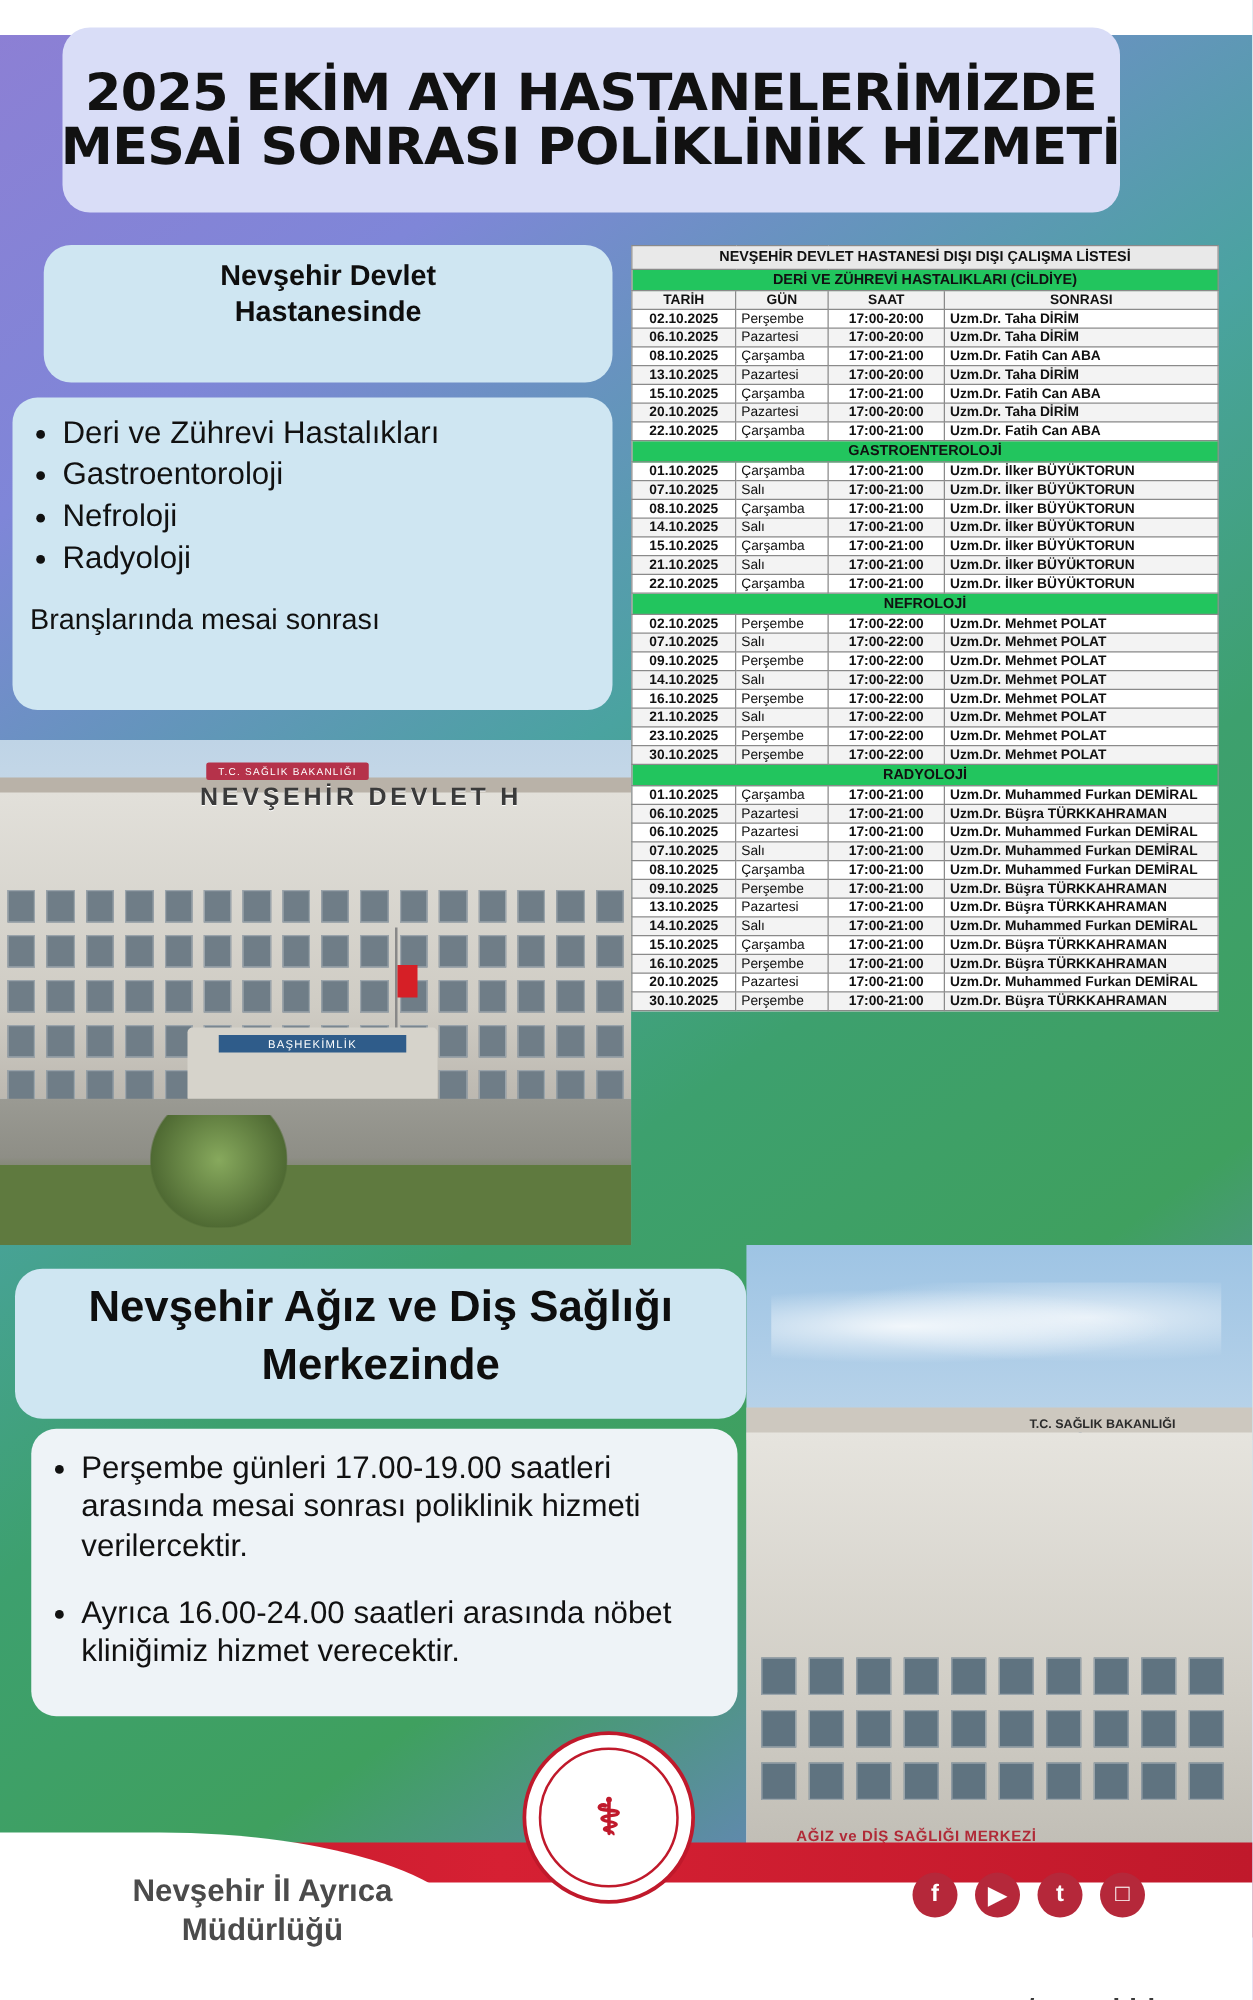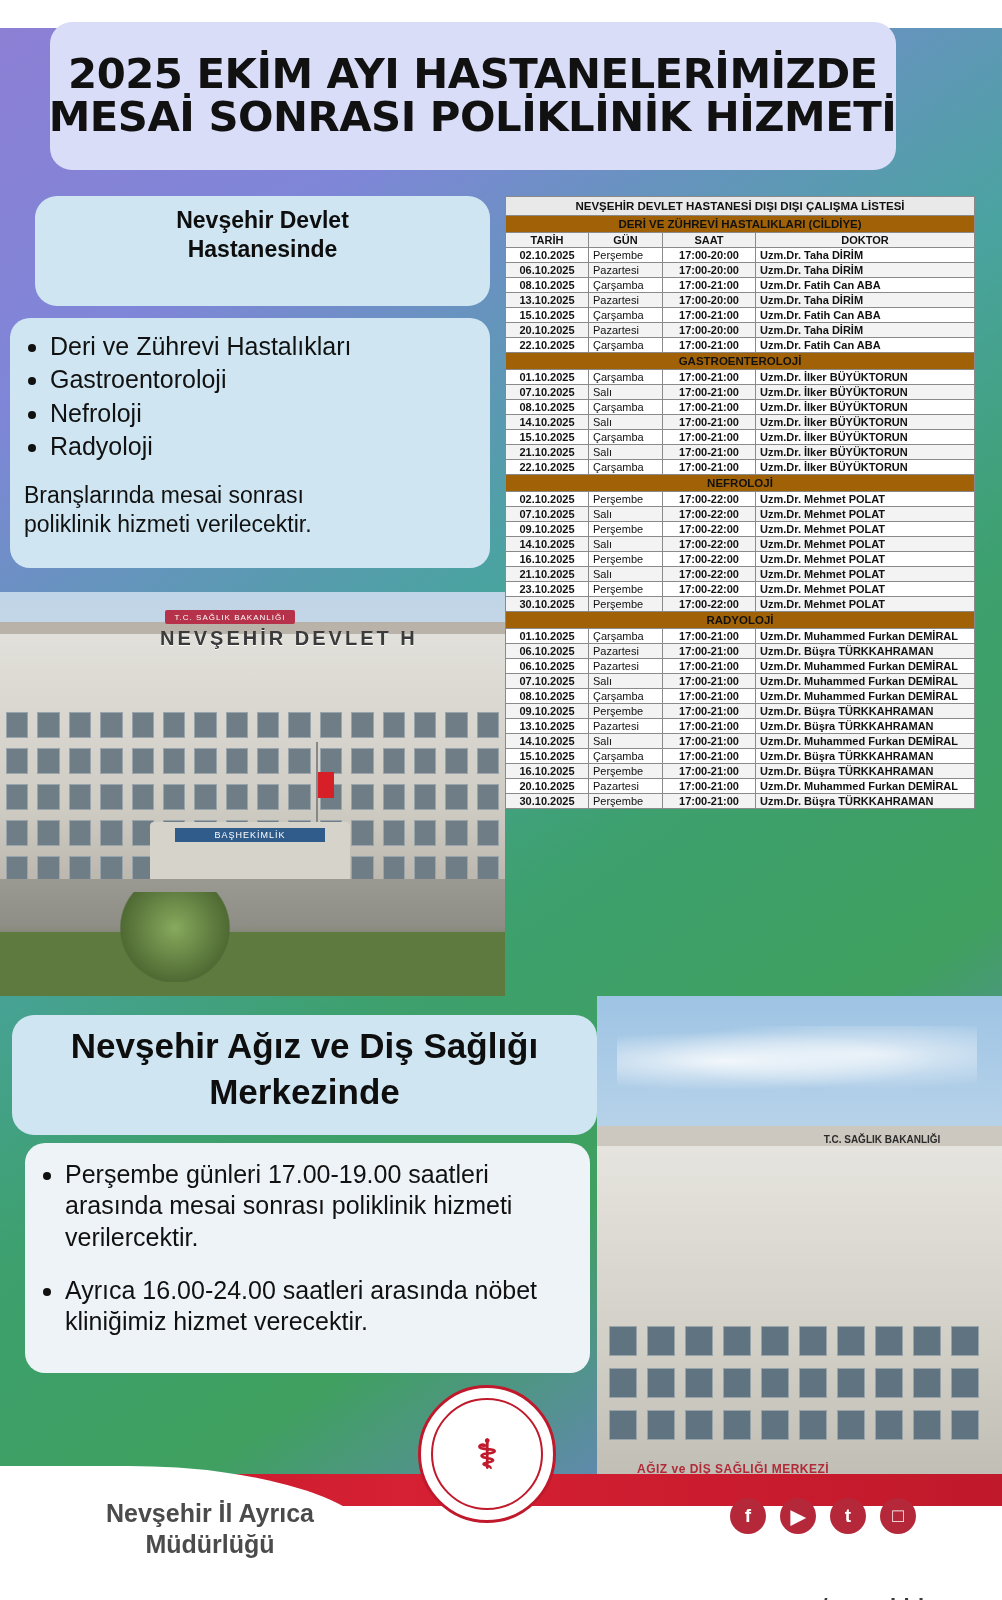--- a/index.html
+++ b/index.html
@@ -158,21 +158,21 @@
   .tablewrap{
     position:absolute;left:505px;top:196px;width:470px;
     background:#ffffff;
   }
   table{border-collapse:collapse;width:470px;font-size:11px;color:#111;}
   th,td{border:1px solid #8a8a8a;padding:1px 3px;}
   .tbl-title{
     background:#e9e9e9;font-weight:bold;font-size:11.5px;text-align:center;padding:3px;
   }
   .sec{
-    background:#a16207;font-weight:bold;text-align:center;font-size:11.5px;padding:2px;
+    background:#22c55e;font-weight:bold;text-align:center;font-size:11.5px;padding:2px;
   }
   .colhead{background:#f1f1f1;font-weight:bold;text-align:center;font-size:11px;}
   td.date{width:76px;text-align:center;font-weight:bold;}
   td.day{width:66px;text-align:left;padding-left:4px;}
   td.time{width:86px;text-align:center;font-weight:bold;}
   td.doc{text-align:left;font-weight:bold;padding-left:4px;}
   tr.alt td{background:#f3f3f3;}
 </style>
 </head>
 <body>
@@ -193,21 +193,20 @@
 
   <div class="list-box">
     <ul>
       <li>Deri ve Zührevi Hastalıkları</li>
       <li>Gastroentoroloji</li>
       <li>Nefroloji</li>
       <li>Radyoloji</li>
     </ul>
     <div class="list-note">
       <div>Branşlarında mesai sonrası</div>
-      <div>poliklinik hizmeti verilecektir.</div>
     </div>
   </div>
 
   <div class="photo1">
     <div class="p1-sky"></div>
     <div class="p1-roofband"></div>
     <div class="p1-redsign">T.C. SAĞLIK BAKANLIĞI</div>
     <div class="p1-build">
       <div class="p1-windows">
         <div class="row">
@@ -382,21 +381,21 @@
           </tr>
       </thead>
       <tbody>
         <tr>
             <td class="sec" colspan="4">DERİ VE ZÜHREVİ HASTALIKLARI (CİLDİYE)</td>
           </tr>
         <tr>
           <td class="colhead">TARİH</td>
           <td class="colhead">GÜN</td>
           <td class="colhead">SAAT</td>
-          <td class="colhead">DOKTOR</td>
+          <td class="colhead">SONRASI</td>
         </tr>
         <tr>
             <td class="date">02.10.2025</td>
             <td class="day">Perşembe</td>
             <td class="time">17:00-20:00</td>
             <td class="doc">Uzm.Dr. Taha DİRİM</td>
           </tr>
         <tr class="alt">
             <td class="date">06.10.2025</td>
             <td class="day">Pazartesi</td>

